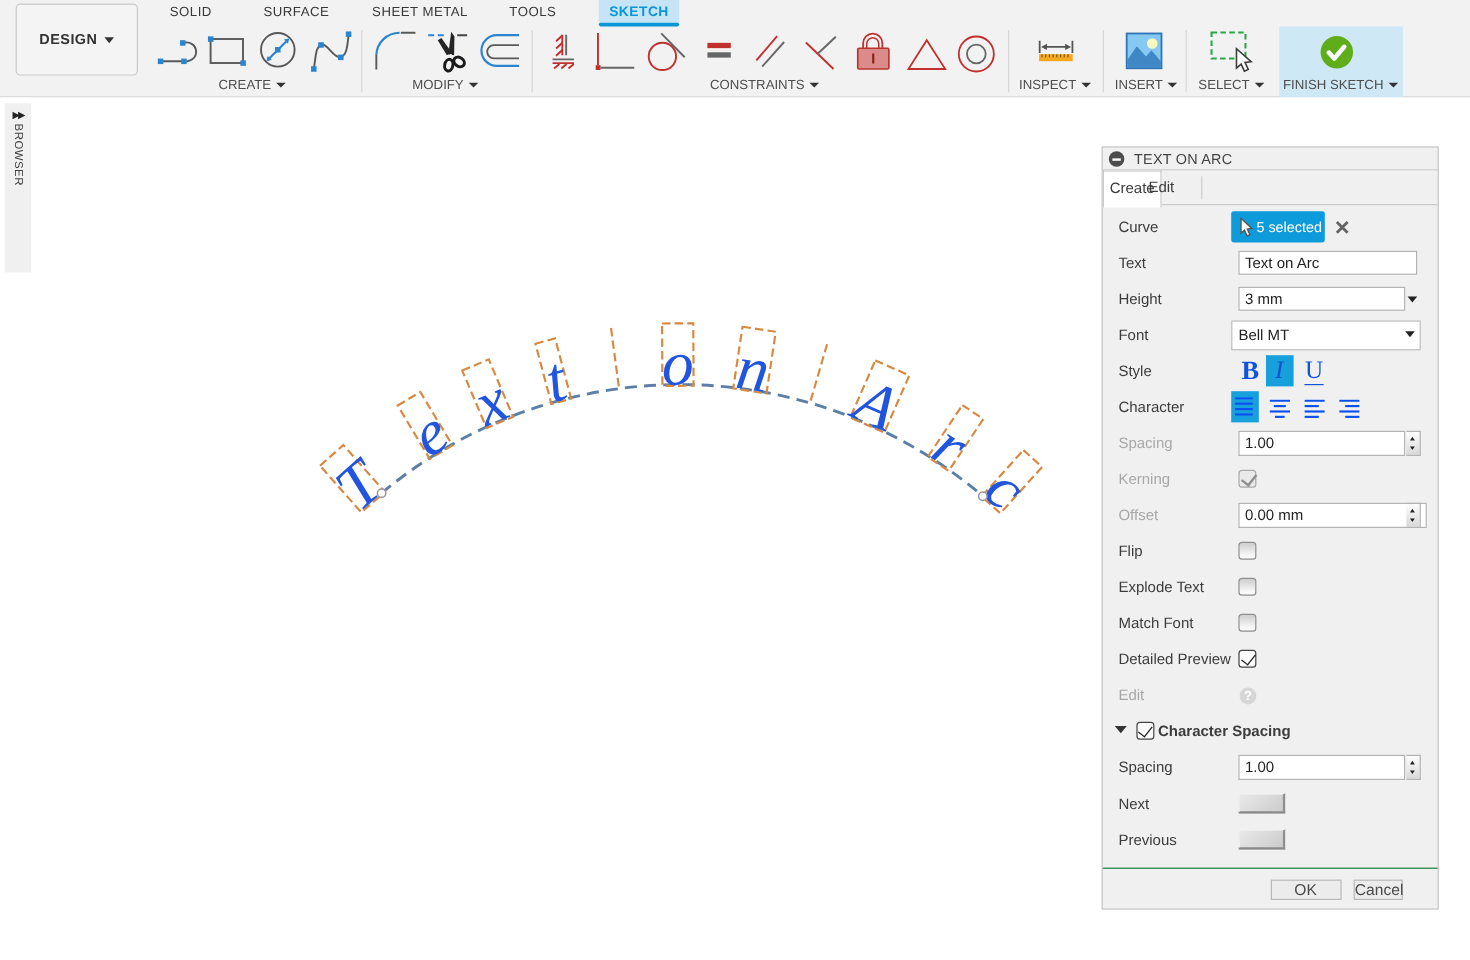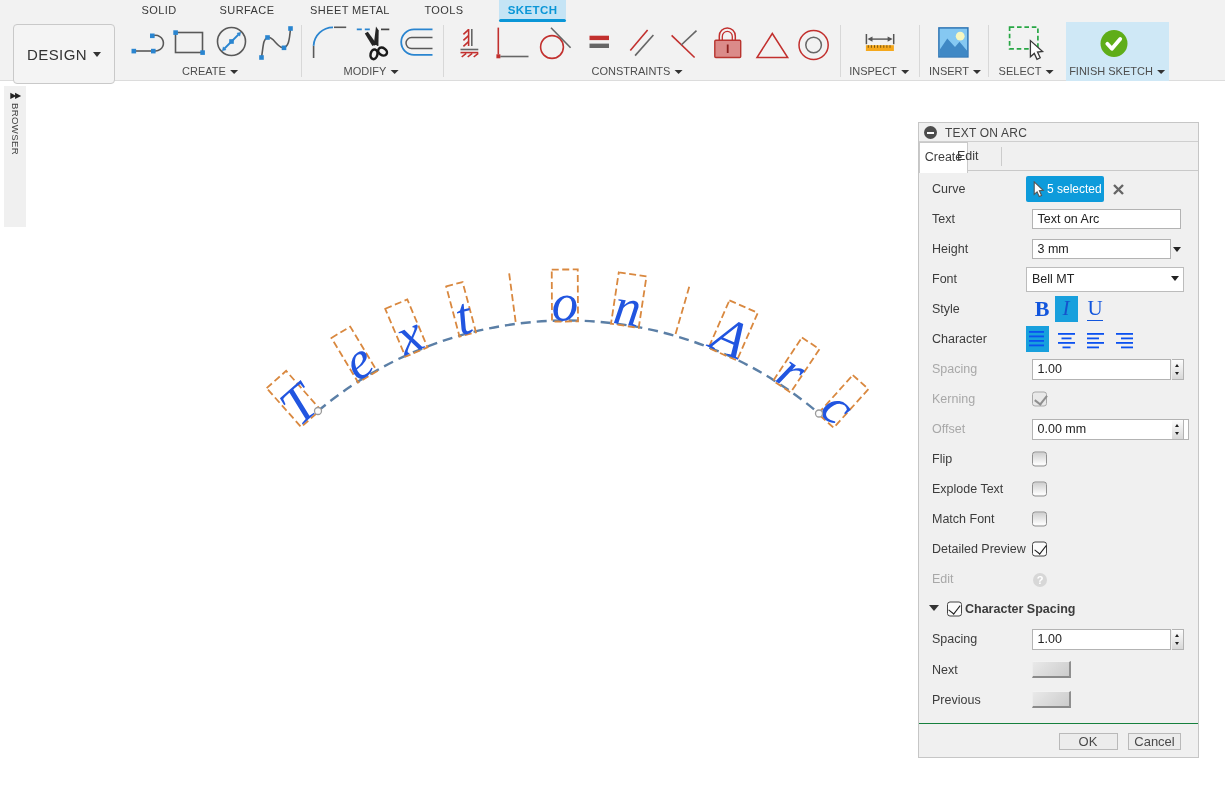--- a/index.html
+++ b/index.html
@@ -1,16 +1,16 @@
 <!DOCTYPE html>
 <html><head><meta charset="utf-8"><style>
 *{margin:0;padding:0;box-sizing:border-box}
 html,body{width:1225px;height:800px;overflow:hidden;background:#fff;font-family:"Liberation Sans",sans-serif}
 #topbar{position:absolute;left:0;top:0;width:1225px;height:81px;background:#f2f2f2;border-bottom:1px solid #dcdcdc}
-#designbtn{position:absolute;left:13px;top:24px;width:102px;height:60px;background:#f4f4f4;border:1px solid #c9c9c9;border-radius:4px;display:flex;align-items:center;justify-content:center;font-size:15px;font-weight:normal;color:#333;letter-spacing:0.4px}
+#designbtn{position:absolute;left:13px;top:3px;width:102px;height:60px;background:#f4f4f4;border:1px solid #c9c9c9;border-radius:4px;display:flex;align-items:center;justify-content:center;font-size:12px;font-weight:bold;color:#333;letter-spacing:0.4px}
 .tri{display:inline-block;width:0;height:0;border-left:4.5px solid transparent;border-right:4.5px solid transparent;border-top:5px solid #333;margin-left:6px}
 .tab{position:absolute;top:0;height:21px;line-height:21px;font-size:11px;color:#383838;letter-spacing:0.4px;transform:translateX(-50%)}
 #sketchtab{position:absolute;left:499px;top:0;width:67px;height:19px;background:#c5e4f5;color:#0a96d7;font-weight:bold;font-size:11.5px;text-align:center;line-height:20px;letter-spacing:0.4px}
 #sketchline{position:absolute;left:499px;top:19px;width:67px;height:2.5px;background:#0a96d7;border-radius:2px}
 #finishblock{position:absolute;left:1066px;top:22px;width:103px;height:59px;background:#cfe8f6}
 .gsep{position:absolute;top:25px;height:52px;width:1px;background:#d8d8d8}
 .glabel{position:absolute;top:65px;height:13px;line-height:13px;font-size:11px;color:#4d4d4d;white-space:nowrap;transform:translateX(-50%)}
 .glabel .tri{border-left-width:4px;border-right-width:4px;border-top-width:4.5px;margin-left:4px;vertical-align:1px}
 #browser{position:absolute;left:4px;top:86px;width:22px;height:141px;background:#f0f0f0;text-align:center}
 #browser .arr{font-size:8px;color:#222;letter-spacing:-1.5px;display:block;margin-top:5px}
@@ -292,15 +292,15 @@
   <div class="rowlabel" style="top:486px;left:46px;font-weight:bold">Character Spacing</div>
   <div class="rowlabel" style="top:516px">Spacing</div>
   <div class="tinput" style="left:112.5px;top:506px;width:139.5px;height:21px">1.00</div>
   <div class="spin" style="top:506px"></div>
   <div class="rowlabel" style="top:546.5px">Next</div>
   <div class="bevelbtn" style="top:538px"></div>
   <div class="rowlabel" style="top:576.5px">Previous</div>
   <div class="bevelbtn" style="top:568px"></div>
   <div id="dfooter">
     <div class="okbtn" style="left:139.5px;width:59px">OK</div>
-    <div class="okbtn" style="left:209px;width:53px">Cancel</div>
+    <div class="okbtn" style="left:209px;width:41px">Cancel</div>
   </div>
 </div>
 
 </body></html>

